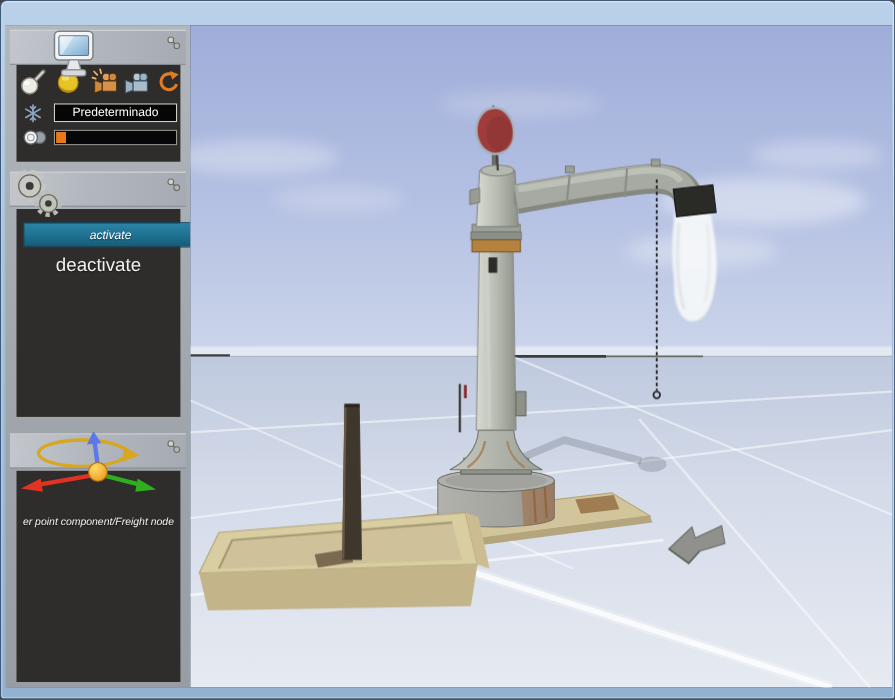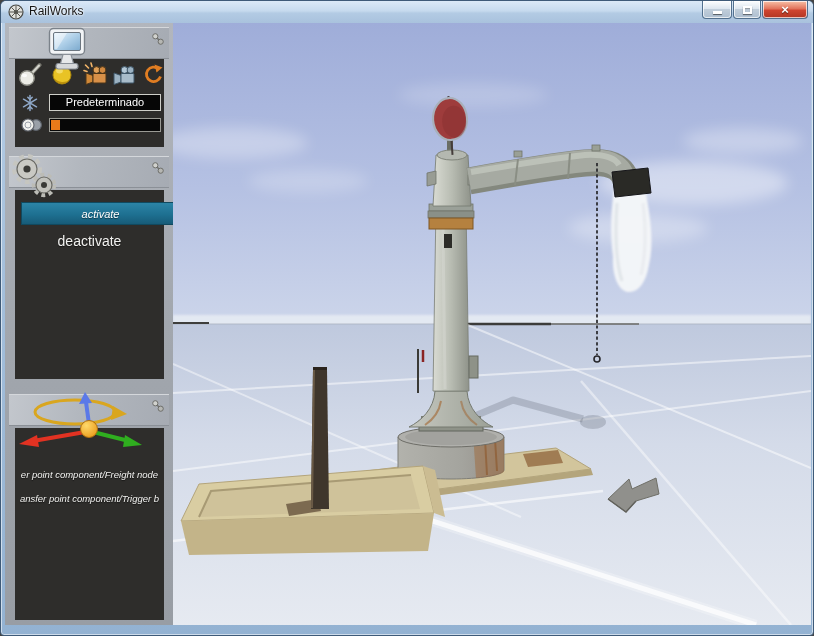--- a/index.html
+++ b/index.html
@@ -49,58 +49,32 @@
   .slider{position:absolute;left:34px;top:59px;width:112px;height:14px;background:#070707;border:1px solid #9a9a94;}
   .slider-handle{position:absolute;left:1px;top:1px;width:9px;height:10px;background:var(--c-slider-handle,#e87a1a);}
   
   .ph2{top:133px;} .pb2{top:167px;height:189px;}
   
   .ph3{top:371px;} .pb3{top:405px;height:192px;}
   .sel-row{position:absolute;left:6px;width:159px;height:23px;
     background:linear-gradient(180deg,#2c84a6 0%,var(--c-accent-selected,#1e7091) 55%,#175b78 100%);
     border:1px solid #10495f;color:#fff;font-size:11px;display:flex;align-items:center;justify-content:center;
     text-shadow:0 1px 1px rgba(0,0,0,.5);font-style:italic;}
-  .plain-row{position:absolute;left:0;width:149px;color:#f2f2f0;font-size:14px;display:flex;
+  .plain-row{position:absolute;left:0;width:149px;color:#f2f2f0;font-size:17px;display:flex;
     align-items:center;justify-content:center;text-shadow:0 1px 1px rgba(0,0,0,.6);
     white-space:nowrap;overflow:hidden;}
   .tiny{font-size:9.5px;font-style:italic;}
   
   .scene{position:absolute;left:168px;top:0;width:638px;height:602px;box-shadow:inset 0 0 0 1px #5c6e82;}
 </style>
 </head>
 <body>
 
 <div class="win">
 
-  <div class="titlebar">
-    <span class="app-icon">
-      <svg width="16" height="16" viewBox="0 0 16 16">
-        <circle cx="8" cy="8" r="7" fill="#e2e2de" stroke="#4a4a46" stroke-width="1.2"></circle>
-        <g stroke="#55554f" stroke-width="1">
-          <line x1="8" y1="1.5" x2="8" y2="14.5"></line>
-            <line x1="1.5" y1="8" x2="14.5" y2="8"></line>
-          <line x1="3.4" y1="3.4" x2="12.6" y2="12.6"></line>
-            <line x1="12.6" y1="3.4" x2="3.4" y2="12.6"></line>
-        </g>
-        <circle cx="8" cy="8" r="2" fill="#55554f"></circle>
-      </svg>
-    </span>
-    <span class="title-text">RailWorks</span>
-    <div class="winbtns">
-      <div class="wbtn min">
-          <span class="g-min"></span>
-        </div>
-      <div class="wbtn max">
-          <span class="g-max"></span>
-        </div>
-      <div class="wbtn close">
-          <span class="g-close">×</span>
-        </div>
-    </div>
-  </div>
 
   <div class="client">
 
     <div class="sidebar">
 
       <div class="phead ph1">
         <span class="corner-link">
           <svg width="14" height="14" viewBox="0 0 14 14">
             <line x1="5.5" y1="5.5" x2="8.5" y2="8.5" stroke="#63635d" stroke-width="1.4"></line>
             <circle cx="4.3" cy="4.3" r="2.6" fill="#d9d9d3" stroke="#63635d" stroke-width="1"></circle>
@@ -250,23 +224,20 @@
           <line x1="74" y1="40" x2="22" y2="49" stroke="#e23222" stroke-width="4"></line>
           <polygon points="26,43 8,52 28,55" fill="#e23222"></polygon>
           <line x1="82" y1="40" x2="118" y2="49" stroke="#2fae1f" stroke-width="4"></line>
           <polygon points="114,43 131,53 112,55" fill="#2fae1f"></polygon>
           <circle cx="78" cy="37" r="8.5" fill="url(#ballg)" stroke="#b06f10" stroke-width="1"></circle>
         </svg>
       </span>
       <div class="pbody pb3">
         <div class="plain-row tiny" style="top:37px;height:18px">
           <span>er point component/Freight node</span>
-        </div>
-        <div class="plain-row tiny" style="top:61px;height:18px">
-          <span>ansfer point component/Trigger b</span>
         </div>
       </div>
     </div>
 
     <div class="scene">
       <svg width="638" height="602" viewBox="0 0 638 602">
         <defs>
           <linearGradient id="sky" x1="0" y1="0" x2="0" y2="1">
             <stop offset="0" stop-color="#9fadd9"></stop>
               <stop offset="0.55" stop-color="#b5c1e3"></stop>

